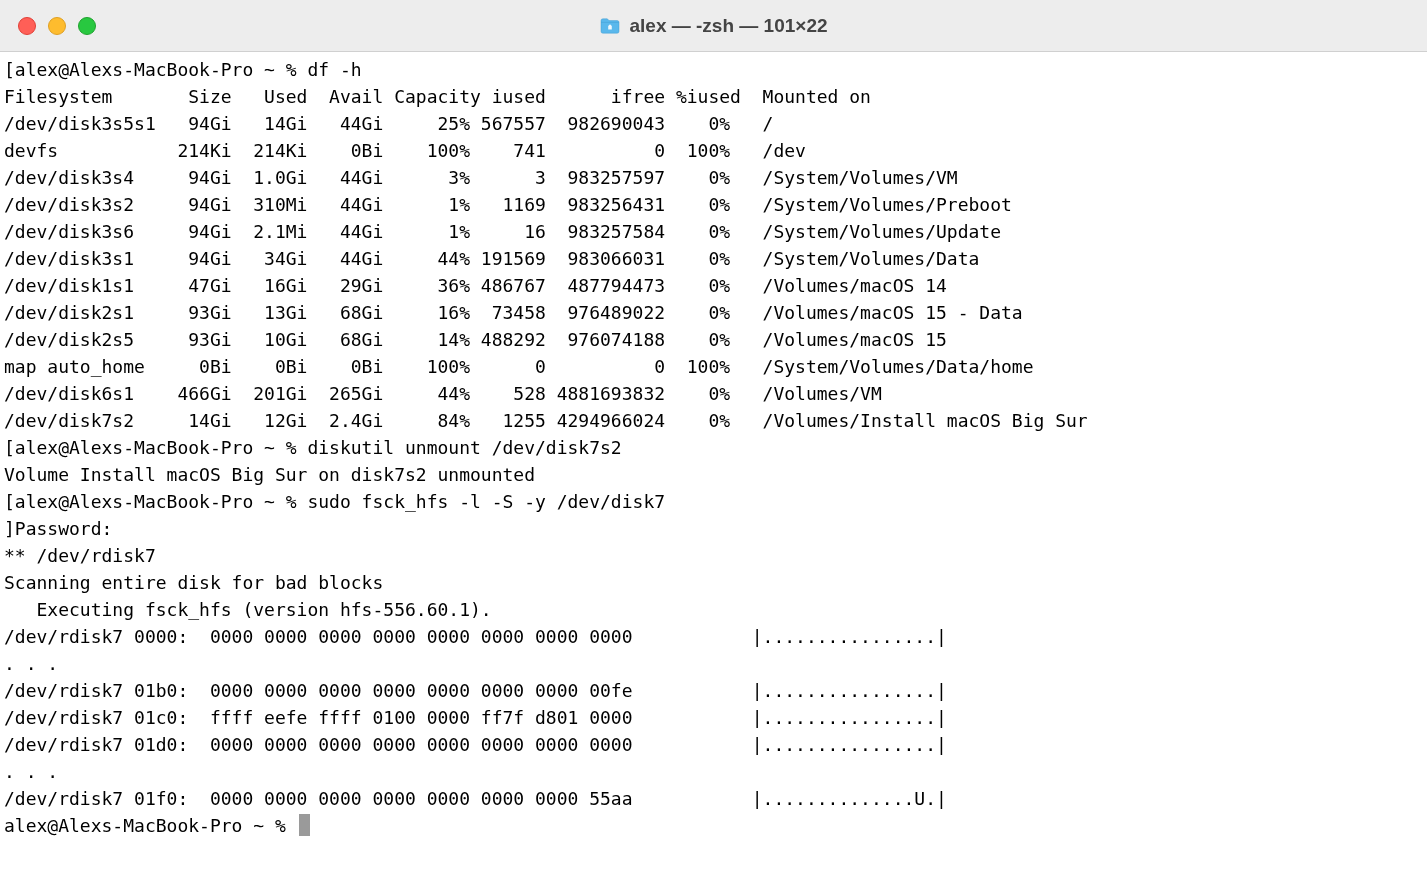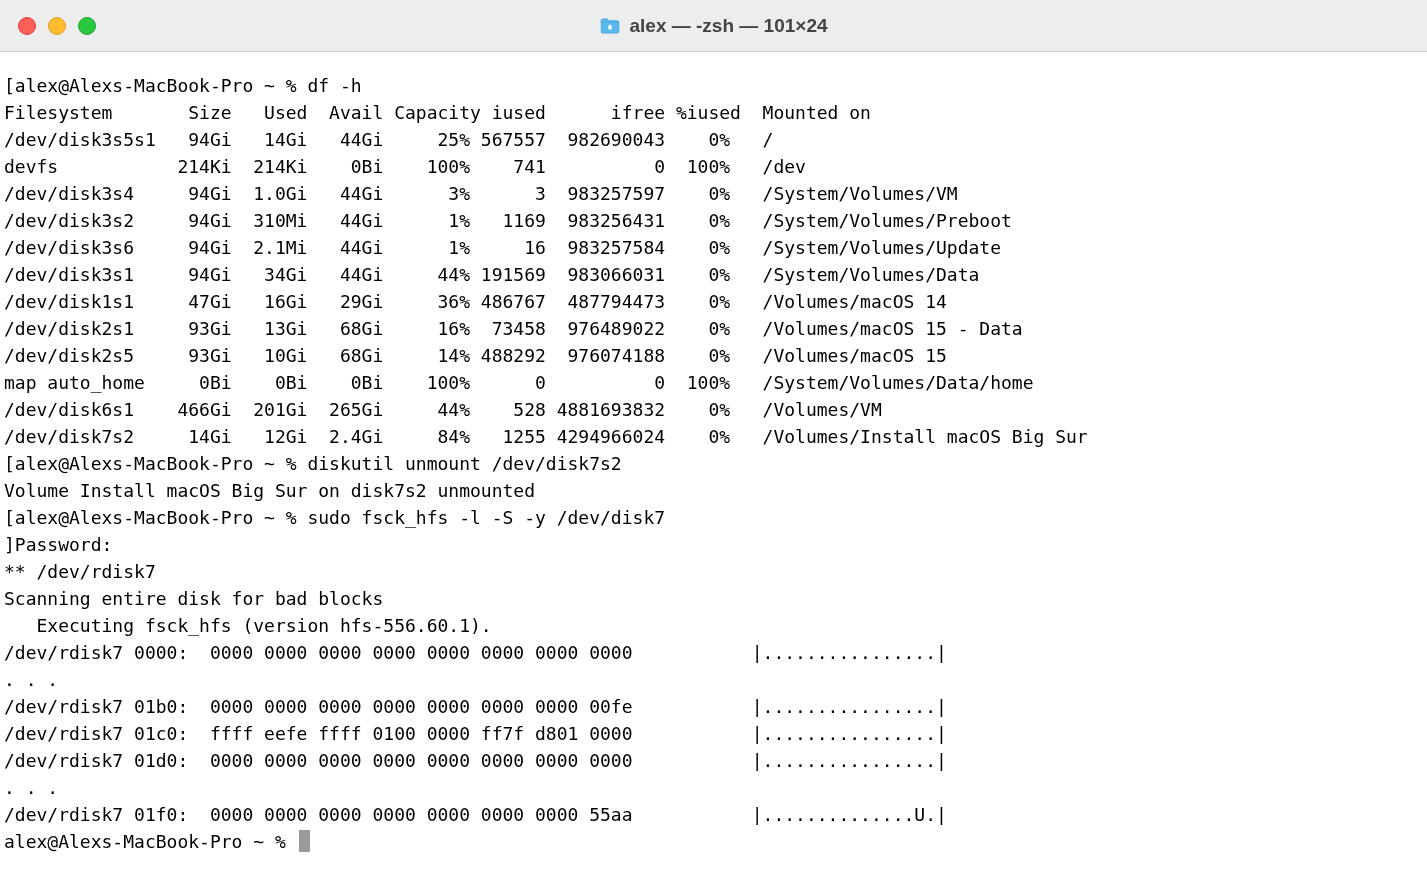--- a/index.html
+++ b/index.html
@@ -46,21 +46,21 @@
     display: inline-block;
     pointer-events: none;
   }
   .folder-icon svg { width: 100%; height: 100%; display: block; }
   .title-text {
     font-size: 19px;
     font-weight: 600;
     color: #444;
   }
   .terminal {
-    padding: 20px 4px 4px 4px;
+    padding: 4px 4px 4px 4px;
     white-space: pre;
     font-variant-ligatures: none;
     letter-spacing: 0;
   }
   .line { display: block; }
   .cursor-block {
     display: inline-block;
     width: 11px;
     height: 22px;
     background: #9a9a9a;
@@ -78,17 +78,17 @@
     <div class="tl tl-zoom"></div>
   </div>
   <div class="titlebar-center">
     <span class="folder-icon">
       <svg viewBox="0 0 24 20">
         <path d="M2 4 Q2 2 4 2 L9 2 L11 4 L20 4 Q22 4 22 6 L22 16 Q22 18 20 18 L4 18 Q2 18 2 16 Z" fill="#5ab8ec" stroke="#3d9bd1" stroke-width="0.5"></path>
         <path d="M2 6 L22 6" stroke="#3d9bd1" stroke-width="0.5"></path>
         <path d="M10 10 L12 8 L14 10 L14 14 L10 14 Z" fill="#ffffff" opacity="0.9"></path>
       </svg>
     </span>
-    <span class="title-text">alex — -zsh — 101×24</span>
+    <span class="title-text">alex — -zsh — 101×22</span>
   </div>
 </div>
 
 <div class="terminal" id="terminal"><span class="line">[alex@Alexs-MacBook-Pro ~ % df -h</span><span class="line">Filesystem       Size   Used  Avail Capacity iused      ifree %iused  Mounted on</span><span class="line">/dev/disk3s5s1   94Gi   14Gi   44Gi     25% 567557  982690043    0%   /</span><span class="line">devfs           214Ki  214Ki    0Bi    100%    741          0  100%   /dev</span><span class="line">/dev/disk3s4     94Gi  1.0Gi   44Gi      3%      3  983257597    0%   /System/Volumes/VM</span><span class="line">/dev/disk3s2     94Gi  310Mi   44Gi      1%   1169  983256431    0%   /System/Volumes/Preboot</span><span class="line">/dev/disk3s6     94Gi  2.1Mi   44Gi      1%     16  983257584    0%   /System/Volumes/Update</span><span class="line">/dev/disk3s1     94Gi   34Gi   44Gi     44% 191569  983066031    0%   /System/Volumes/Data</span><span class="line">/dev/disk1s1     47Gi   16Gi   29Gi     36% 486767  487794473    0%   /Volumes/macOS 14</span><span class="line">/dev/disk2s1     93Gi   13Gi   68Gi     16%  73458  976489022    0%   /Volumes/macOS 15 - Data</span><span class="line">/dev/disk2s5     93Gi   10Gi   68Gi     14% 488292  976074188    0%   /Volumes/macOS 15</span><span class="line">map auto_home     0Bi    0Bi    0Bi    100%      0          0  100%   /System/Volumes/Data/home</span><span class="line">/dev/disk6s1    466Gi  201Gi  265Gi     44%    528 4881693832    0%   /Volumes/VM</span><span class="line">/dev/disk7s2     14Gi   12Gi  2.4Gi     84%   1255 4294966024    0%   /Volumes/Install macOS Big Sur</span><span class="line">[alex@Alexs-MacBook-Pro ~ % diskutil unmount /dev/disk7s2</span><span class="line">Volume Install macOS Big Sur on disk7s2 unmounted</span><span class="line">[alex@Alexs-MacBook-Pro ~ % sudo fsck_hfs -l -S -y /dev/disk7</span><span class="line">]Password:</span><span class="line">** /dev/rdisk7</span><span class="line">Scanning entire disk for bad blocks</span><span class="line">   Executing fsck_hfs (version hfs-556.60.1).</span><span class="line">/dev/rdisk7 0000:  0000 0000 0000 0000 0000 0000 0000 0000           |................|</span><span class="line">. . .</span><span class="line">/dev/rdisk7 01b0:  0000 0000 0000 0000 0000 0000 0000 00fe           |................|</span><span class="line">/dev/rdisk7 01c0:  ffff eefe ffff 0100 0000 ff7f d801 0000           |................|</span><span class="line">/dev/rdisk7 01d0:  0000 0000 0000 0000 0000 0000 0000 0000           |................|</span><span class="line">. . .</span><span class="line">/dev/rdisk7 01f0:  0000 0000 0000 0000 0000 0000 0000 55aa           |..............U.|</span><span class="line">alex@Alexs-MacBook-Pro ~ % <span class="cursor-block"></span></span></div>
 
 </body></html>

